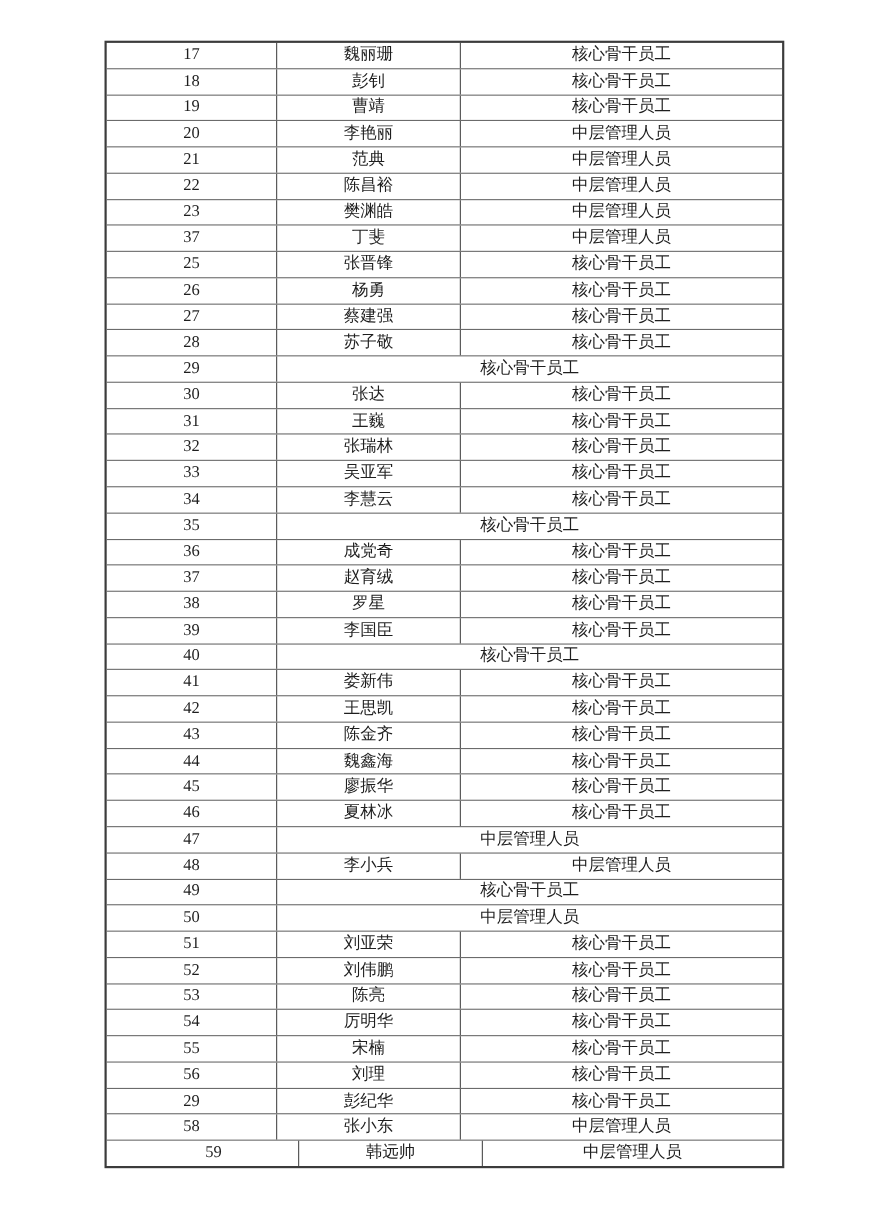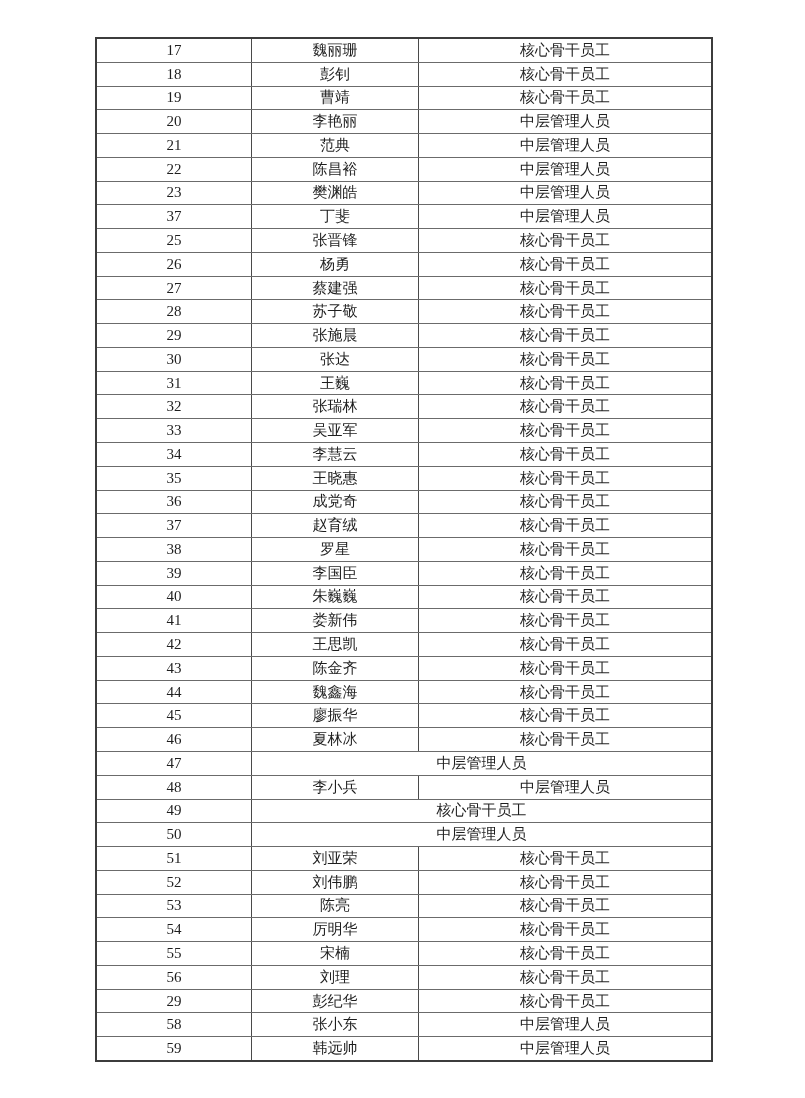--- a/index.html
+++ b/index.html
@@ -28,20 +28,21 @@
     background: #ffffff;
   }
   .row {
     flex: 1 1 0;
     display: flex;
     border-bottom: 1px solid #6b6b6b;
     min-height: 0;
   }
   .row:last-child {
     border-bottom: none;
+    margin-left: 20px;
   }
   .cell {
     display: flex;
     align-items: center;
     justify-content: center;
     box-sizing: border-box;
     border-right: 1px solid #4a4a4a;
     font-size: 15px;
     line-height: 1;
     color: #1e1e1e;
@@ -112,21 +113,20 @@
         <div class="cell c1">蔡建强</div>
         <div class="cell c2">核心骨干员工</div>
       </div>
       <div class="row">
         <div class="cell c0">28</div>
         <div class="cell c1">苏子敬</div>
         <div class="cell c2">核心骨干员工</div>
       </div>
       <div class="row">
         <div class="cell c0">29</div>
-        <div class="cell c1">张施晨</div>
         <div class="cell c2">核心骨干员工</div>
       </div>
       <div class="row">
         <div class="cell c0">30</div>
         <div class="cell c1">张达</div>
         <div class="cell c2">核心骨干员工</div>
       </div>
       <div class="row">
         <div class="cell c0">31</div>
         <div class="cell c1">王巍</div>
@@ -142,21 +142,20 @@
         <div class="cell c1">吴亚军</div>
         <div class="cell c2">核心骨干员工</div>
       </div>
       <div class="row">
         <div class="cell c0">34</div>
         <div class="cell c1">李慧云</div>
         <div class="cell c2">核心骨干员工</div>
       </div>
       <div class="row">
         <div class="cell c0">35</div>
-        <div class="cell c1">王晓惠</div>
         <div class="cell c2">核心骨干员工</div>
       </div>
       <div class="row">
         <div class="cell c0">36</div>
         <div class="cell c1">成党奇</div>
         <div class="cell c2">核心骨干员工</div>
       </div>
       <div class="row">
         <div class="cell c0">37</div>
         <div class="cell c1">赵育绒</div>
@@ -167,21 +166,20 @@
         <div class="cell c1">罗星</div>
         <div class="cell c2">核心骨干员工</div>
       </div>
       <div class="row">
         <div class="cell c0">39</div>
         <div class="cell c1">李国臣</div>
         <div class="cell c2">核心骨干员工</div>
       </div>
       <div class="row">
         <div class="cell c0">40</div>
-        <div class="cell c1">朱巍巍</div>
         <div class="cell c2">核心骨干员工</div>
       </div>
       <div class="row">
         <div class="cell c0">41</div>
         <div class="cell c1">娄新伟</div>
         <div class="cell c2">核心骨干员工</div>
       </div>
       <div class="row">
         <div class="cell c0">42</div>
         <div class="cell c1">王思凯</div>

